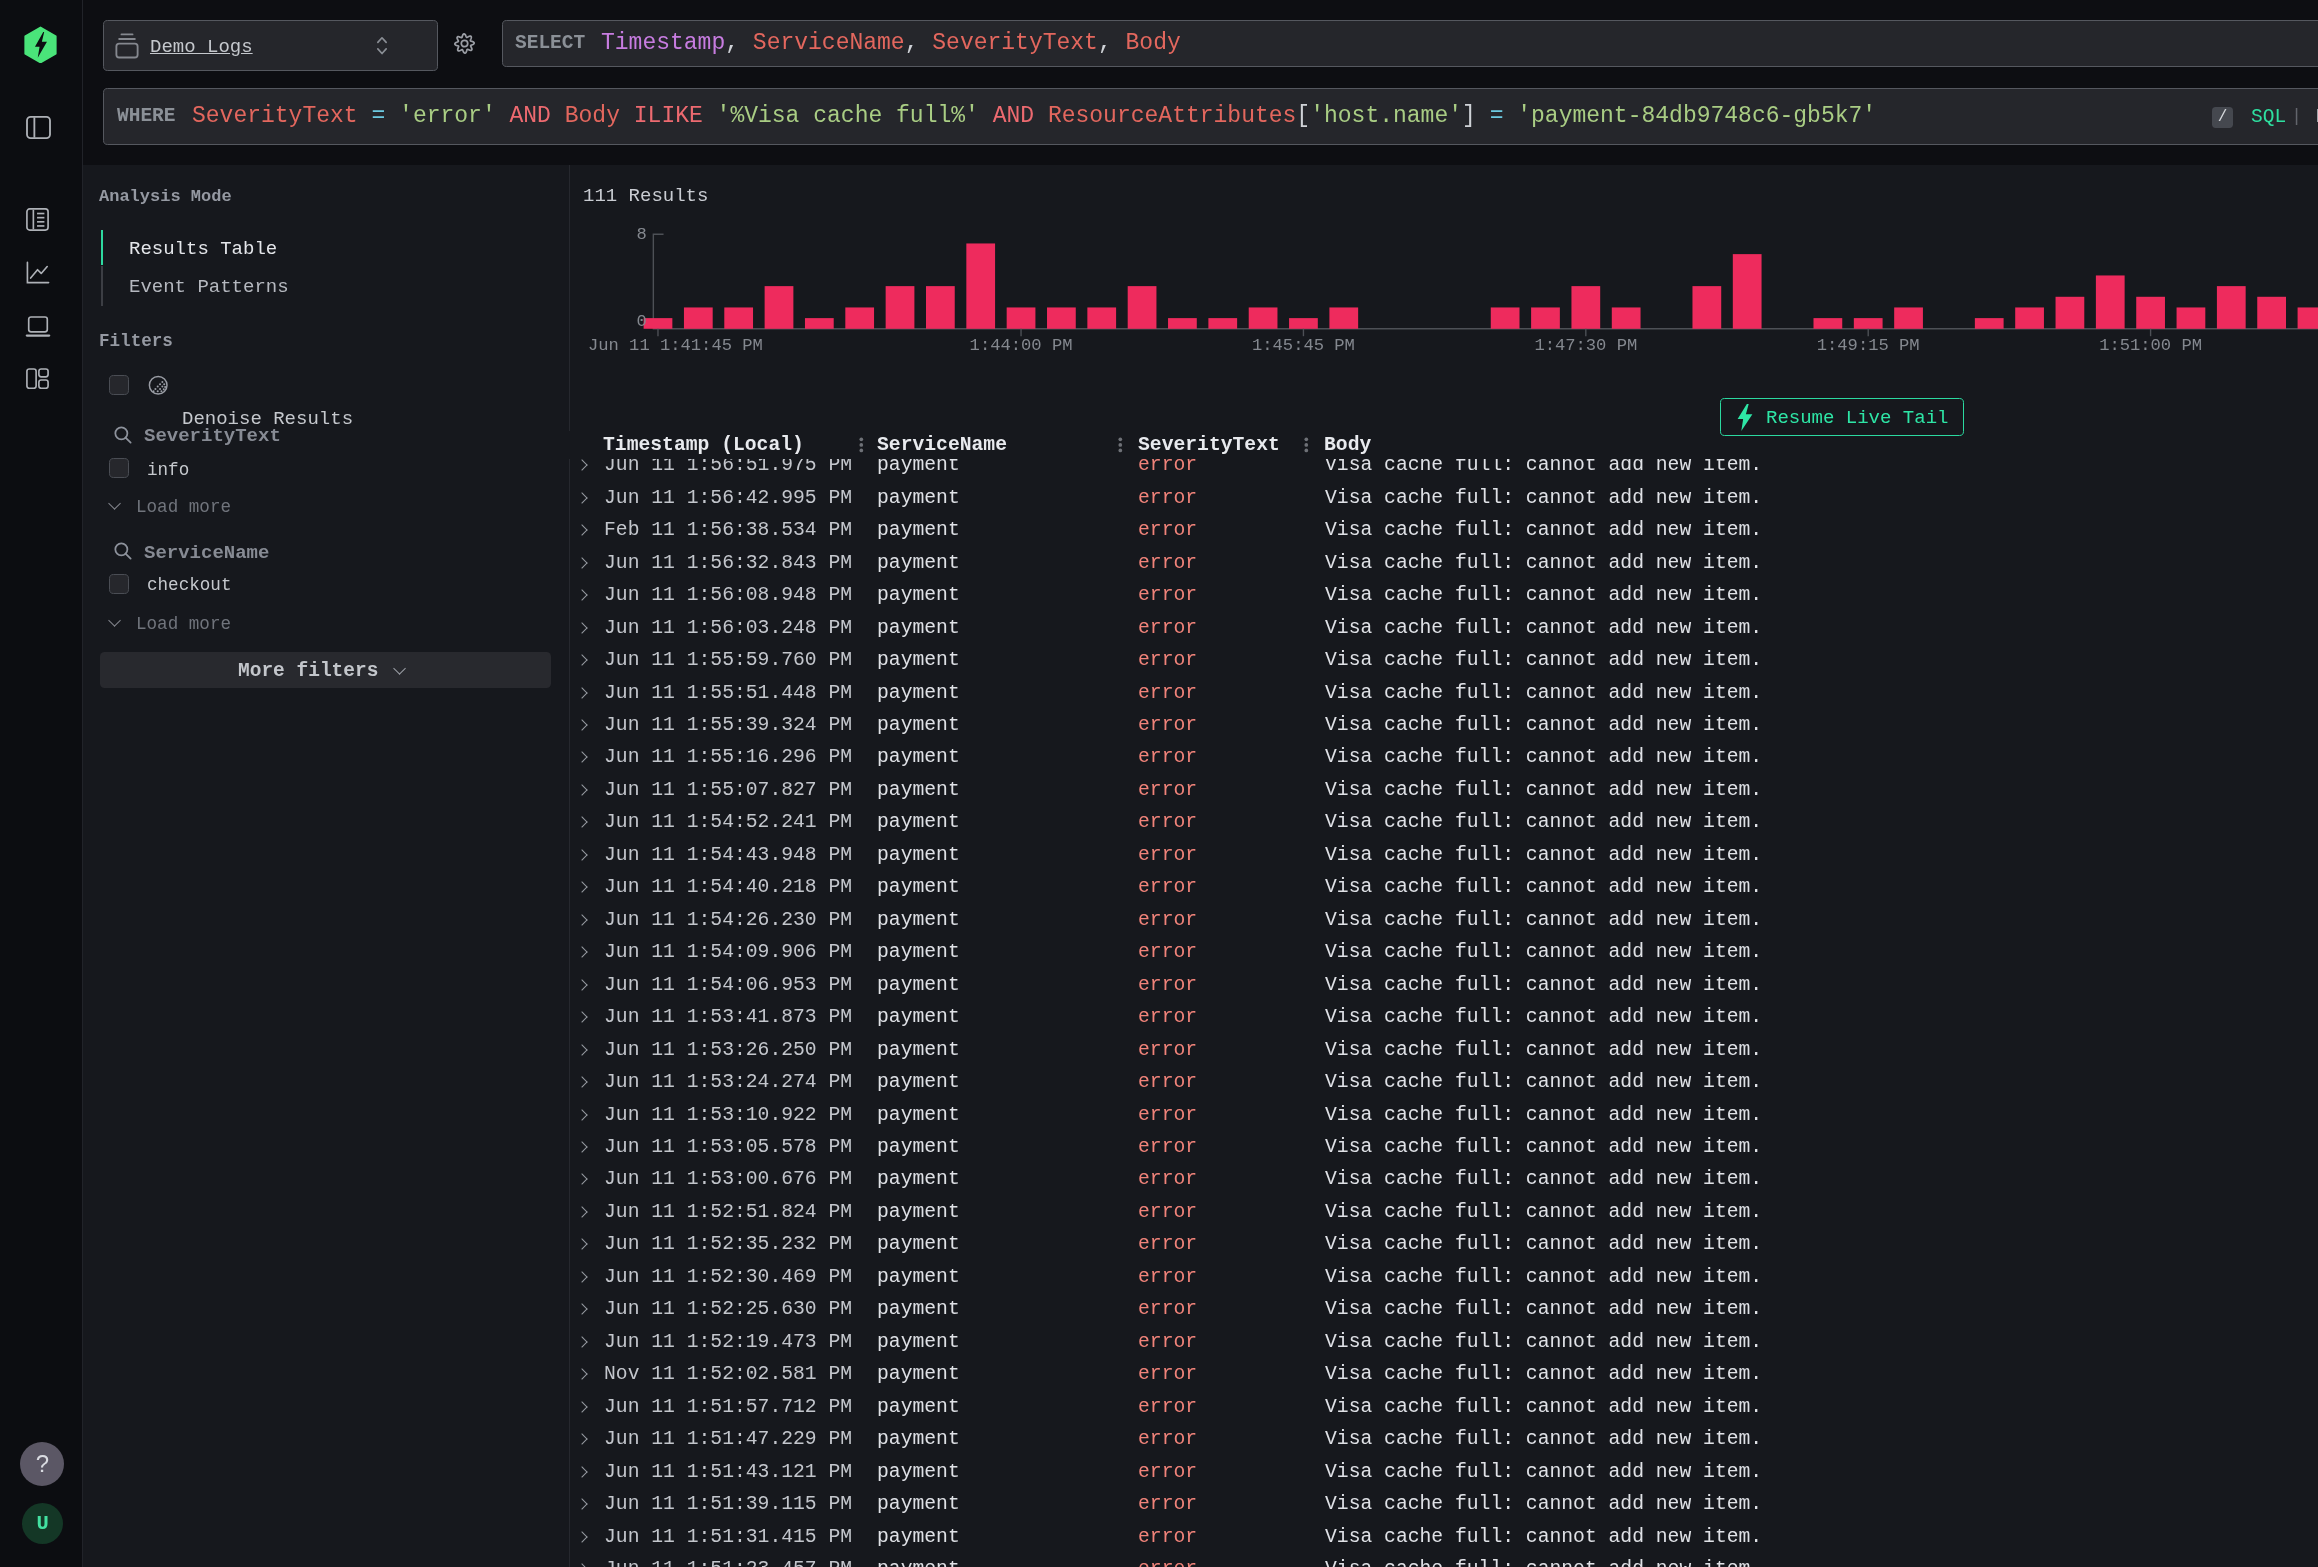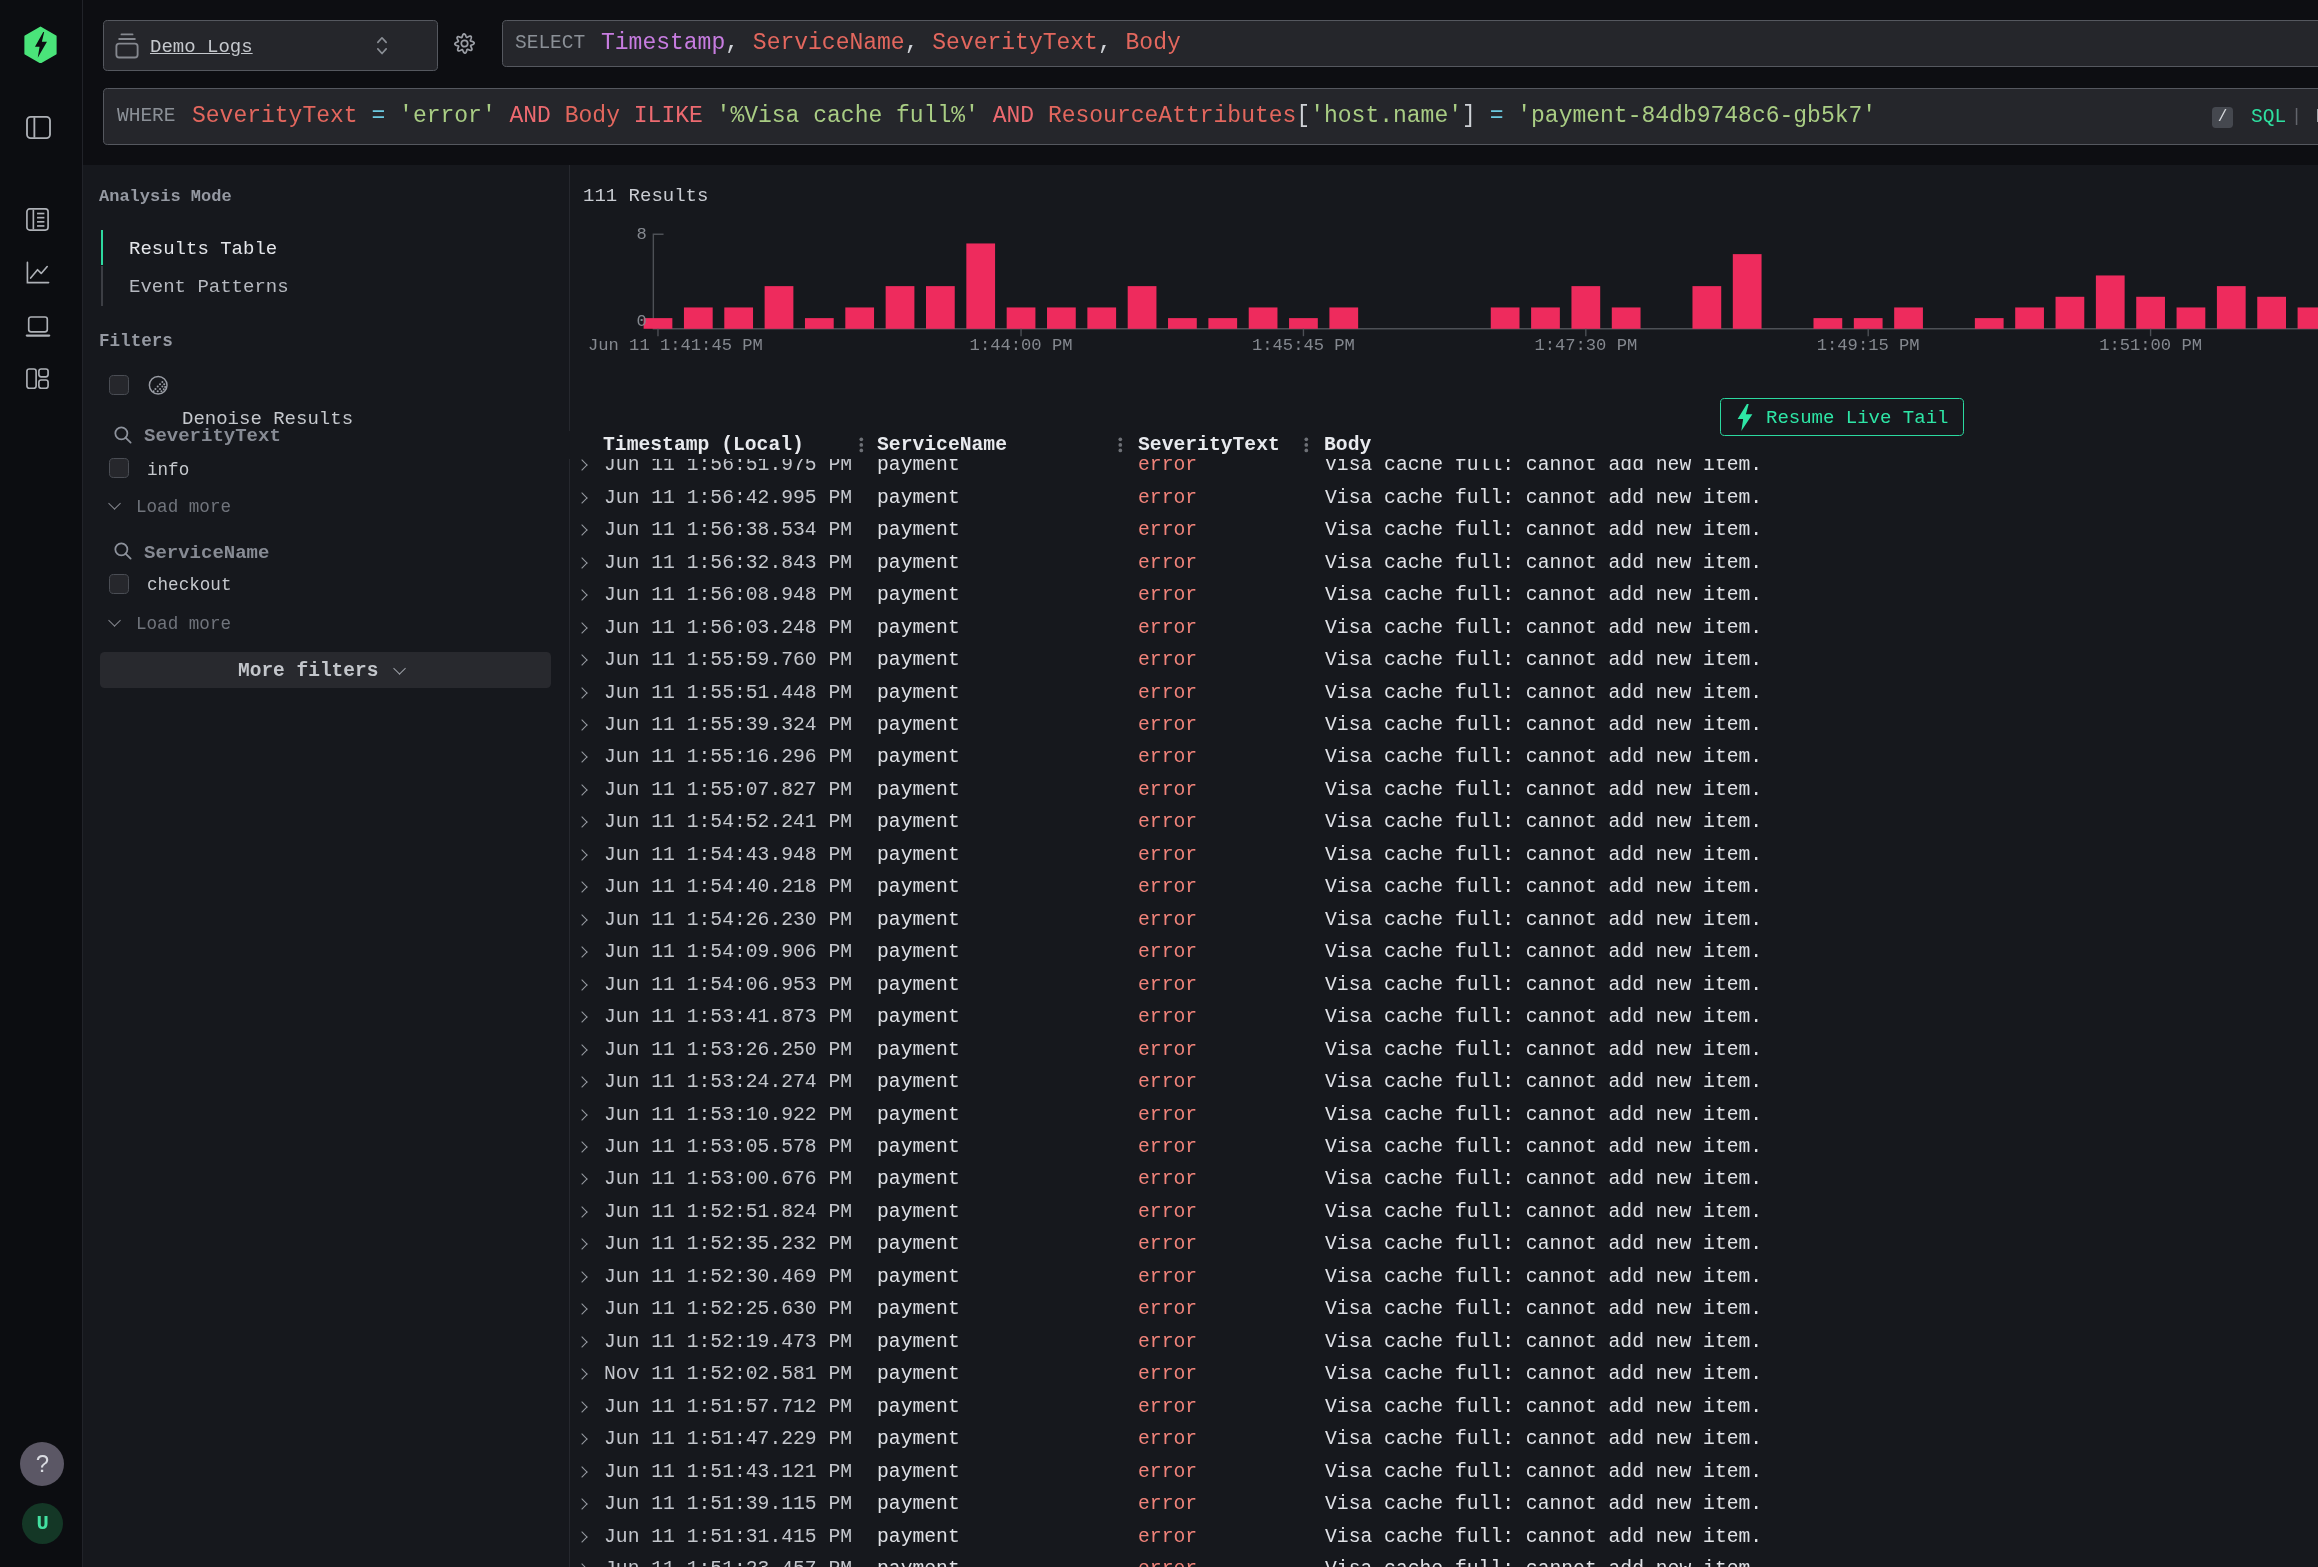--- a/index.html
+++ b/index.html
@@ -5,21 +5,21 @@
 html,body { width:3116px; height:1567px; overflow:hidden; }
 body { background:#0d0e12; font-family:"Liberation Mono", monospace; }
 .abs { position:absolute; }
 #root { position:relative; width:3116px; height:1567px; }
 .sidebar { position:absolute; left:0; top:0; width:83px; height:1567px; background:#0c0d11; border-right:0.9px solid #212329; }
 .content { position:absolute; left:83px; top:165px; width:3033px; height:1403px; background:#16181d; }
 .fdiv { position:absolute; left:569px; top:165px; width:0.9px; height:1403px; background:#26282e; }
 .box { position:absolute; background:#25262b; border:1.2px solid #55585f; border-radius:4.6px; }
 .mono { font-family:"Liberation Mono", monospace; white-space:pre; }
 .q { font-size:23px; color:#c9ccd1; line-height:1; }
-.lab { font-size:19.5px; font-weight:normal; color:#8b9097; line-height:1;text-align:right; }
+.lab { font-size:19.5px; font-weight:bold; color:#8b9097; line-height:1;text-align:right; }
 .idf { color:#e3675e; }
 .an { color:#ed6a70; }
 .vio { color:#c77ce0; }
 .op { color:#6cc9e0; }
 .str { color:#a9cd84; }
 .pun { color:#cfd2d7; }
 .txt { color:#c9ccd1; }
 .chart { position:absolute; left:0; top:0; }
 .axlab { font-family:"Liberation Mono",monospace; font-size:37px; fill:#84888f; }
 .trow { position:absolute; left:0; width:3102px; height:32px; }
@@ -238,21 +238,21 @@
         </div>
         <div class="trow" style="top:482px">
           <span class="chev"></span>
           <span class="c-ts">Jun 11 1:56:42.995 PM</span>
           <span class="c-svc">payment</span>
           <span class="c-sev">error</span>
           <span class="c-body">Visa cache full: cannot add new item.</span>
         </div>
         <div class="trow" style="top:514px">
           <span class="chev"></span>
-          <span class="c-ts">Jun 11 1:56:38.534 PM</span>
+          <span class="c-ts">Feb 11 1:56:38.534 PM</span>
           <span class="c-svc">payment</span>
           <span class="c-sev">error</span>
           <span class="c-body">Visa cache full: cannot add new item.</span>
         </div>
         <div class="trow" style="top:547px">
           <span class="chev"></span>
           <span class="c-ts">Jun 11 1:56:32.843 PM</span>
           <span class="c-svc">payment</span>
           <span class="c-sev">error</span>
           <span class="c-body">Visa cache full: cannot add new item.</span>

